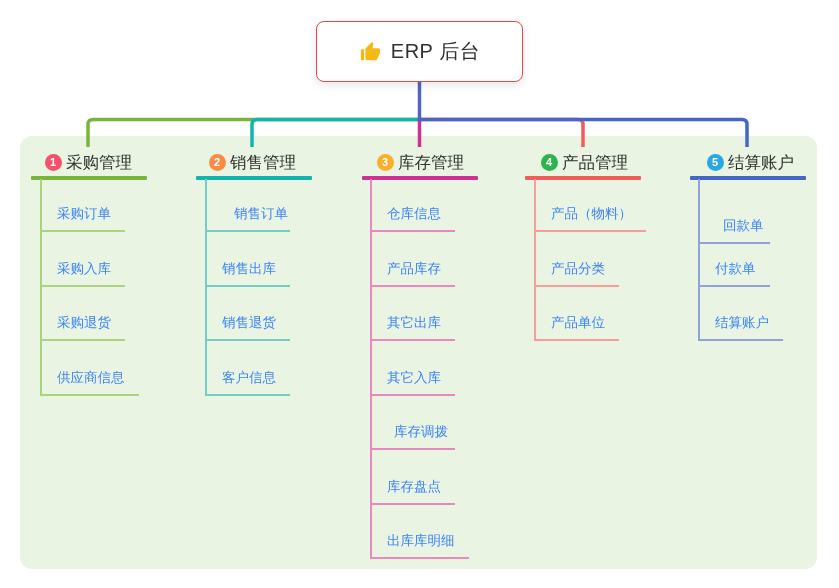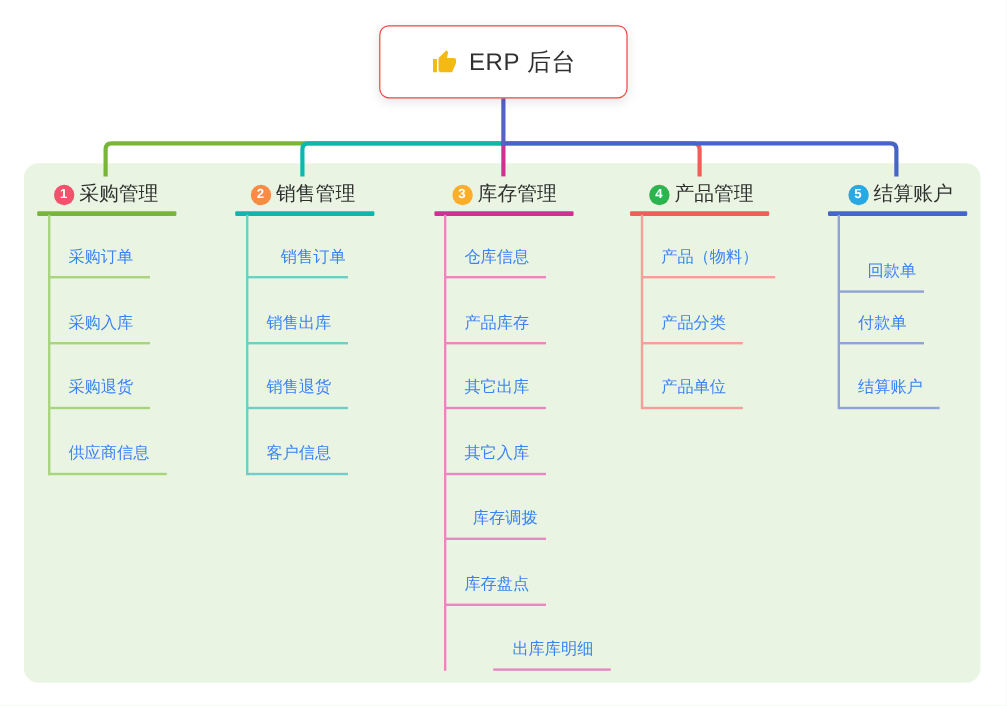--- a/index.html
+++ b/index.html
@@ -91,21 +91,21 @@
     <div class="badge" style="background: rgb(252, 174, 41); left: 376.5px; top: 153.5px;">3</div>
     <div class="branch-label" style="left: 398px; top: 151px;">库存管理</div>
     <div class="branch-underline" style="background: rgb(206, 48, 147); left: 362px; top: 176px;"></div>
     <div class="child-vline" style="background: rgb(232, 135, 194); left: 370px; top: 179px; height: 380px;"></div>
     <div class="child-node" style="left: 371px; top: 204px; width: 84px; border-bottom-color: rgb(232, 135, 194);">仓库信息</div>
     <div class="child-node" style="left: 371px; top: 258.5px; width: 84px; border-bottom-color: rgb(232, 135, 194);">产品库存</div>
     <div class="child-node" style="left: 371px; top: 313px; width: 84px; border-bottom-color: rgb(232, 135, 194);">其它出库</div>
     <div class="child-node" style="left: 371px; top: 367.5px; width: 84px; border-bottom-color: rgb(232, 135, 194);">其它入库</div>
     <div class="child-node" style="left: 371px; top: 422px; width: 84px; border-bottom-color: rgb(232, 135, 194); text-align: center;">库存调拨</div>
     <div class="child-node" style="left: 371px; top: 476.5px; width: 84px; border-bottom-color: rgb(232, 135, 194);">库存盘点</div>
-    <div class="child-node" style="left: 371px; top: 531px; width: 97.5px; border-bottom-color: rgb(232, 135, 194); margin-left: 40px;">出库库明细</div>
+    <div class="child-node" style="left: 371px; top: 531px; width: 97.5px; border-bottom-color: rgb(232, 135, 194);">出库库明细</div>
     <div class="badge" style="background: rgb(45, 180, 78); left: 540.5px; top: 153.5px;">4</div>
     <div class="branch-label" style="left: 562px; top: 151px;">产品管理</div>
     <div class="branch-underline" style="background: rgb(241, 94, 89); left: 525px; top: 176px;"></div>
     <div class="child-vline" style="background: rgb(245, 158, 154); left: 534px; top: 179px; height: 162px;"></div>
     <div class="child-node" style="left: 535px; top: 204px; width: 111px; border-bottom-color: rgb(245, 158, 154);">产品（物料）</div>
     <div class="child-node" style="left: 535px; top: 258.5px; width: 84px; border-bottom-color: rgb(245, 158, 154);">产品分类</div>
     <div class="child-node" style="left: 535px; top: 313px; width: 84px; border-bottom-color: rgb(245, 158, 154);">产品单位</div>
     <div class="badge" style="background: rgb(42, 168, 226); left: 706.5px; top: 153.5px;">5</div>
     <div class="branch-label" style="left: 728px; top: 151px;">结算账户</div>
     <div class="branch-underline" style="background: rgb(69, 101, 199); left: 690px; top: 176px;"></div>

